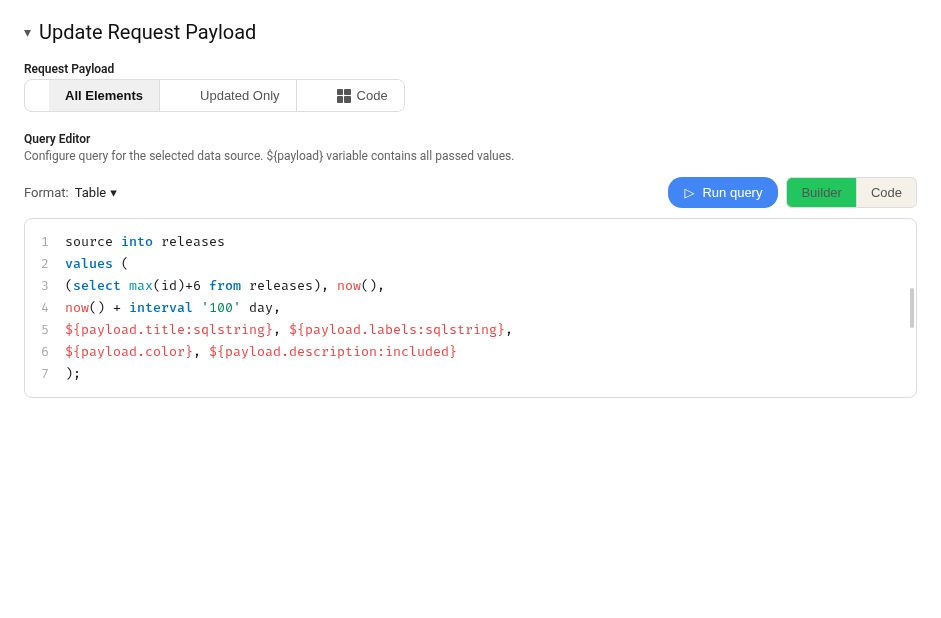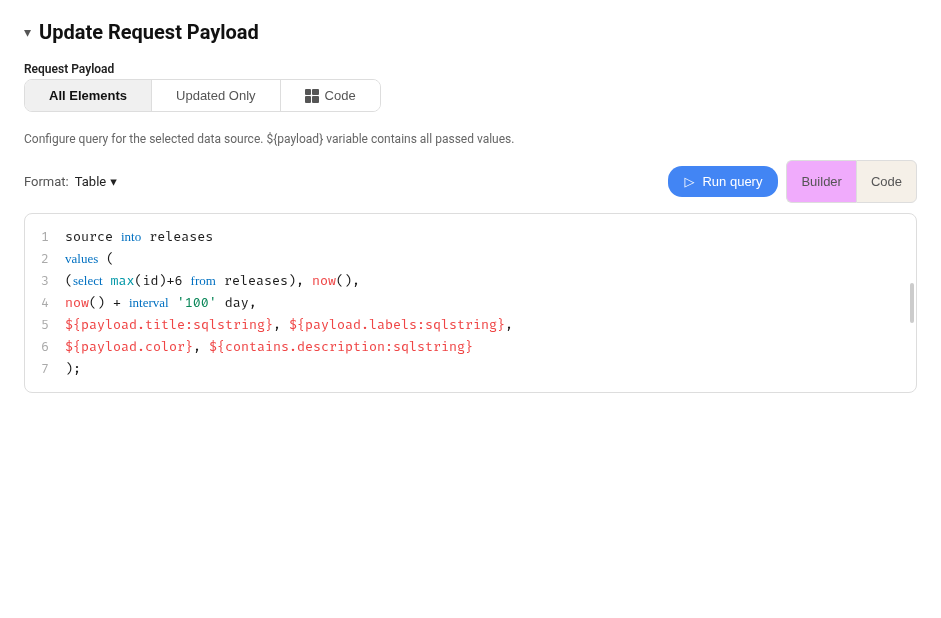--- a/index.html
+++ b/index.html
@@ -18,21 +18,21 @@
       gap: 8px;
       margin-bottom: 18px;
     }
     .chevron-icon {
       color: #555;
       font-size: 14px;
       cursor: pointer;
     }
     .section-title {
       font-size: 20px;
-      font-weight: 700;
+      font-weight: 400;
       color: #111;
     }
 
     .block {
       margin-bottom: 20px;
     }
     .block-label {
       font-size: 12px;
       font-weight: 600;
       color: #222;
@@ -45,31 +45,32 @@
     }
 
     .tab-group {
       display: flex;
       border: 1px solid #ddd;
       border-radius: 8px;
       overflow: hidden;
       width: fit-content;
     }
     .tab-btn {
-      padding: 8px 24px;
+      padding: 8px 16px;
       font-size: 13px;
       font-weight: 500;
       background: #fff;
       border: none;
       border-right: 1px solid #ddd;
       cursor: pointer;
       color: #555;
       display: flex;
       align-items: center;
       gap: 6px;
+      margin-left: 24px;
     }
     .tab-btn:last-child {
       border-right: none;
     }
     .tab-btn.active {
       background: #f0f0f0;
       font-weight: 600;
       color: #111;
     }
 
@@ -111,24 +112,24 @@
       padding: 8px 16px;
       font-size: 13px;
       font-weight: 500;
       cursor: pointer;
       display: flex;
       align-items: center;
       gap: 6px;
     }
 
     .builder-btn {
-      background: #f0abfc;
+      background: #22c55e;
       border: 1px solid #ddd;
       border-radius: 6px 0 0 6px;
-      padding: 13px 14px;
+      padding: 7px 14px;
       font-size: 13px;
       color: #555;
       cursor: pointer;
       border-right: none;
     }
     .code-btn {
       background: #f5f0e8;
       border: 1px solid #ddd;
       border-radius: 0 6px 6px 0;
       padding: 7px 14px;
@@ -180,21 +181,21 @@
       top: 50%;
       transform: translateY(-50%);
       width: 4px;
       height: 40px;
       background: #ccc;
       border-radius: 2px;
       margin-right: 2px;
     }
 
     
-    .kw-blue { color: #0070c1; font-weight: 500; font-family: Liberation Serif, serif; }
+    .kw-blue { color: #0070c1; font-weight: 500; }
     .kw-green { color: #098658; }
     .kw-pink { color: #ef4444; }
     .kw-teal { color: #0097a7; }
     .txt-normal { color: #1a1a1a; }
 
     .grid-icon {
       display: inline-grid;
       grid-template-columns: 1fr 1fr;
       gap: 1.5px;
       width: 14px;
@@ -229,20 +230,21 @@
           <span></span>
           <span></span>
           <span></span>
       </span>
       <span>Code</span>
     </button>
   </div>
 </div>
 
 <div class="query-editor-block">
+  <div class="block-label">Query Editor</div>
   <div class="block-desc">Configure query for the selected data source. ${payload} variable contains all passed values.</div>
 </div>
 
 <div class="format-row">
   <div class="format-left">
     <span>Format:</span>
     <span class="format-select">
       <span>Table</span>
       <span>▾</span>
     </span>
@@ -276,21 +278,21 @@
       <div class="code-line">
         <span class="line-num">4</span>
         <span class="line-content"><span class="txt-normal">  </span><span class="kw-pink">now</span><span class="txt-normal">() + </span><span class="kw-blue">interval</span><span class="txt-normal"> </span><span class="kw-green">'100'</span><span class="txt-normal"> day,</span></span>
       </div>
       <div class="code-line">
         <span class="line-num">5</span>
         <span class="line-content"><span class="txt-normal">  </span><span class="kw-pink">${payload.title:sqlstring}</span><span class="txt-normal">, </span><span class="kw-pink">${payload.labels:sqlstring}</span><span class="txt-normal">,</span></span>
       </div>
       <div class="code-line">
         <span class="line-num">6</span>
-        <span class="line-content"><span class="txt-normal">  </span><span class="kw-pink">${payload.color}</span><span class="txt-normal">, </span><span class="kw-pink">${contains.description:sqlstring}</span></span>
+        <span class="line-content"><span class="txt-normal">  </span><span class="kw-pink">${payload.color}</span><span class="txt-normal">, </span><span class="kw-pink">${payload.description:included}</span></span>
       </div>
       <div class="code-line">
         <span class="line-num">7</span>
         <span class="line-content"><span class="txt-normal">);</span></span>
       </div>
     </div>
   <div class="scrollbar-indicator"></div>
 </div>
 
 </body></html>

